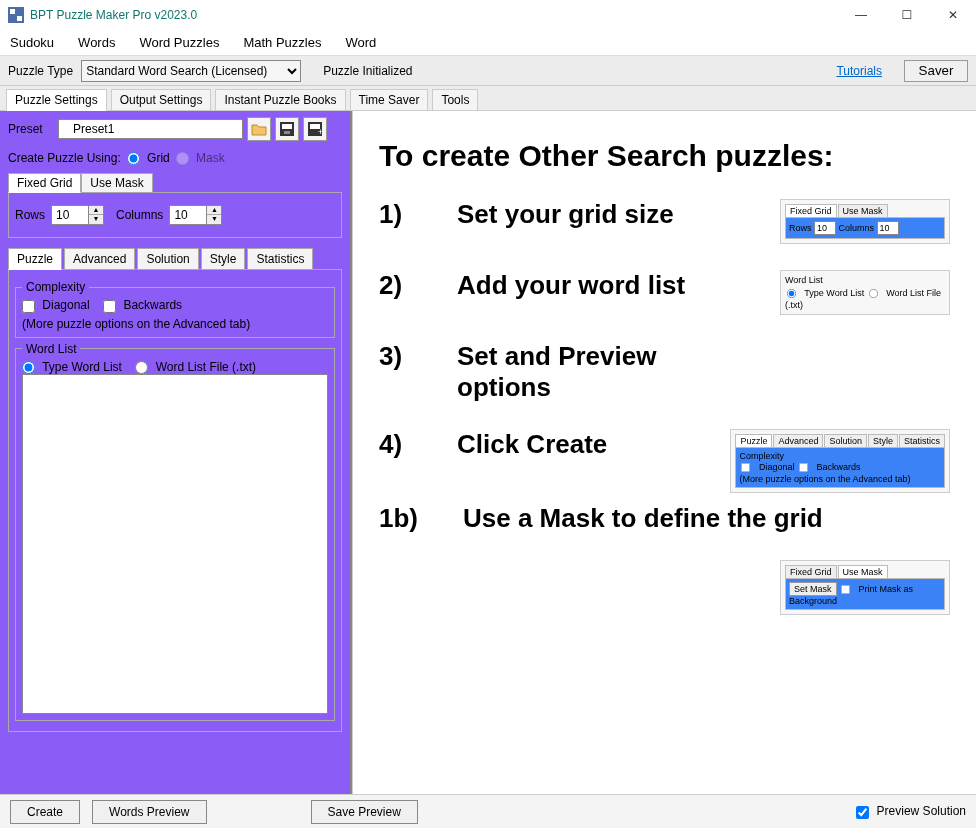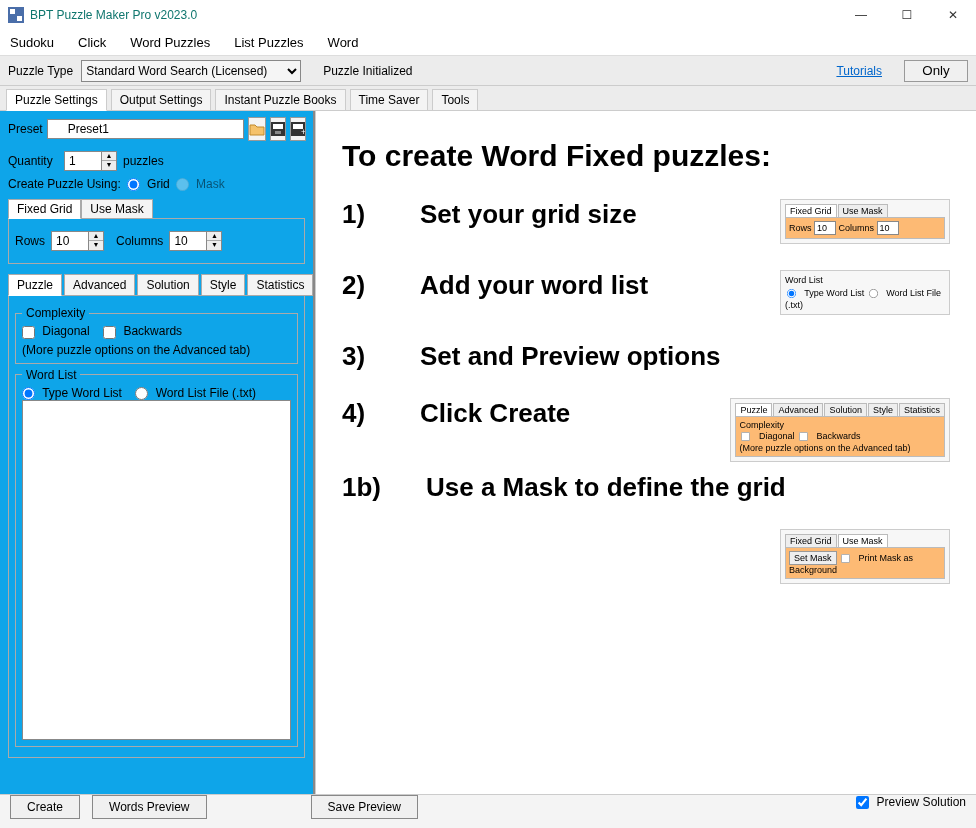--- a/index.html
+++ b/index.html
@@ -25,27 +25,27 @@
   .typerow .tutorials { color: #0066cc; text-decoration: underline; font-size:12px; }
   .typerow button.about { width:64px; height:22px; border:1px solid #999; background:#f0f0f0; margin-left:14px; }
 
   
   .subtabs { height: 24px; display:flex; align-items:flex-end; padding: 2px 16px 0 6px; background:#ececec; gap:4px; }
   .subtabs .tab { padding: 3px 8px; background:#f4f4f4; border:1px solid #ccc; border-bottom:none; font-size:12px; }
   .subtabs .tab.active { background:#fff; border-bottom:1px solid #fff; position:relative; top:1px; }
 
   
   .main { display:flex; height: calc(828px - 30px - 26px - 30px - 24px - 34px); border-top:1px solid #ccc; }
-  .left { width: 315px; border-right:2px solid #888; padding:6px 8px; background:#0ea5e9; position:relative; }
+  .left { width: 352px; border-right:2px solid #888; padding:6px 8px; background:#8b5cf6; position:relative; }
   .right { flex:1; padding: 22px 26px; border-left:1px solid #ccc; background:#fff; overflow:hidden; }
 
   
   .presetrow { display:flex; align-items:center; gap:4px; margin-bottom:10px; }
   .presetrow .lbl { width: 46px; }
-  .presetrow input { flex:0 0 130px; height:20px; border:1px solid #888; padding:0 20px; font-size:12px; }
+  .presetrow input { flex:0 0 130px; height:20px; border:1px solid #888; padding:0 14px; font-size:12px; }
   .iconbtn { width:24px; height:24px; border:1px solid #999; background:#f4f4f4; display:inline-flex; align-items:center; justify-content:center; }
 
   .row { display:flex; align-items:center; gap:6px; margin: 6px 0; }
   .row .lbl { font-size:12px; }
   input.num { width:38px; height:20px; border:1px solid #888; text-align:left; padding:0 4px; font-size:12px; }
   .spinner { display:inline-flex; align-items:center; }
   .spinner .btns { display:flex; flex-direction:column; border:1px solid #888; border-left:none; }
   .spinner .btns div { width:14px; height:9px; font-size:7px; line-height:7px; text-align:center; background:#eee; border-bottom:1px solid #aaa; }
   .spinner .btns div:last-child { border-bottom:none; }
 
@@ -70,27 +70,27 @@
   
   .right h1 { font-size: 30px; font-weight: 600; margin: 6px 0; }
   .step { display:flex; align-items:flex-start; gap: 28px; margin: 26px 0; }
   .step .num { font-size: 26px; font-weight:600; width:50px; }
   .step .txt { font-size: 26px; font-weight:600; flex:1; }
   .step .thumb { flex: 0 0 170px; }
   .thumb .mini { border:1px solid #ccc; padding:4px; font-size:9px; background:#f7f7f7; }
   .thumb .mini .mtabs { display:flex; gap:1px; }
   .thumb .mini .mtab { padding:1px 4px; border:1px solid #bbb; background:#eee; font-size:9px; }
   .thumb .mini .mtab.active { background:#fff; }
-  .thumb .mini .mbody { border:1px solid #bbb; padding:3px; margin-top:-1px; background:#fdba74; }
+  .thumb .mini .mbody { border:1px solid #bbb; padding:3px; margin-top:-1px; background:#3b82f6; }
   .thumb .mini input.mnum { width:22px; height:14px; font-size:9px; border:1px solid #888; }
   .thumb .mini label { font-size:9px; }
   .thumb .mini button { font-size:9px; padding:1px 4px; border:1px solid #999; background:#eee; }
 
   
-  .bottombar { height: 34px; display:flex; padding: 0 10px; gap:12px; border-top:1px solid #ccc; background:#f4f4f4; }
+  .bottombar { height: 34px; display:flex; align-items:center; padding: 0 10px; gap:12px; border-top:1px solid #ccc; background:#f4f4f4; }
   .bottombar button { height:24px; padding:0 16px; border:1px solid #888; background:#f0f0f0; font-size:12px; }
   .bottombar .spacer { flex:1; }
 </style>
 </head>
 <body>
 
 <div class="titlebar">
   <span class="appicon">
     <svg width="16" height="16">
         <rect width="16" height="16" fill="#4a6ea9"></rect>
@@ -107,35 +107,35 @@
         <span>☐</span>
       </div>
     <div class="winbtn close">
         <span>✕</span>
       </div>
   </div>
 </div>
 
 <div class="menubar">
   <div>Sudoku</div>
-  <div>Click</div>
+  <div>Words</div>
   <div>Word Puzzles</div>
-  <div>List Puzzles</div>
+  <div>Math Puzzles</div>
   <div>Word</div>
 </div>
 
 <div class="typerow">
   <span class="lbl">Puzzle Type</span>
   <select>
     <option>Standard Word Search (Licensed)</option>
   </select>
   <span class="status">Puzzle Initialized</span>
   <span class="spacer"></span>
   <a href="#" class="tutorials">Tutorials</a>
-  <button class="about">Only</button>
+  <button class="about">Saver</button>
 </div>
 
 <div class="subtabs">
   <div class="tab active">Puzzle Settings</div>
   <div class="tab">Output Settings</div>
   <div class="tab">Instant Puzzle Books</div>
   <div class="tab">Time Saver</div>
   <div class="tab">Tools</div>
 </div>
 
@@ -159,31 +159,20 @@
       </span>
       <span class="iconbtn">
         <svg width="14" height="14">
             <rect width="14" height="14" fill="#333"></rect>
             <rect x="2" y="2" width="10" height="5" fill="#fff"></rect>
             <text x="10" y="13" font-size="9" fill="#fff">+</text>
           </svg>
       </span>
     </div>
 
-    <div class="row">
-      <span class="lbl" style="width:50px">Quantity</span>
-      <span class="spinner">
-        <input class="num" value="1" style="">
-        <span class="btns">
-            <div>▲</div>
-            <div>▼</div>
-          </span>
-      </span>
-      <span>puzzles</span>
-    </div>
 
 
     <div class="row">
       <span>Create Puzzle Using:</span>
       <label><input type="radio" name="cu" checked="" style=""> <span>Grid</span></label>
       <label style="opacity:0.5"><input type="radio" name="cu" disabled="" style=""> <span>Mask</span></label>
     </div>
 
     <div class="gridtabs">
       <div class="gt active">Fixed Grid</div>
@@ -230,21 +219,21 @@
         <legend>Word List</legend>
         <label><input type="radio" name="wl" checked="" style=""> <span>Type Word List</span></label>
         &nbsp;&nbsp;
         <label><input type="radio" name="wl" style=""> <span>Word List File (.txt)</span></label>
         <div class="wordlistbox"></div>
       </fieldset>
     </div>
   </div>
 
   <div class="right">
-    <h1>To create Word Fixed puzzles:</h1>
+    <h1>To create Other Search puzzles:</h1>
 
     <div class="step">
       <div class="num">1)</div>
       <div class="txt">Set your grid size</div>
       <div class="thumb">
         <div class="mini">
           <div class="mtabs">
               <div class="mtab active">Fixed Grid</div>
               <div class="mtab">Use Mask</div>
             </div>

